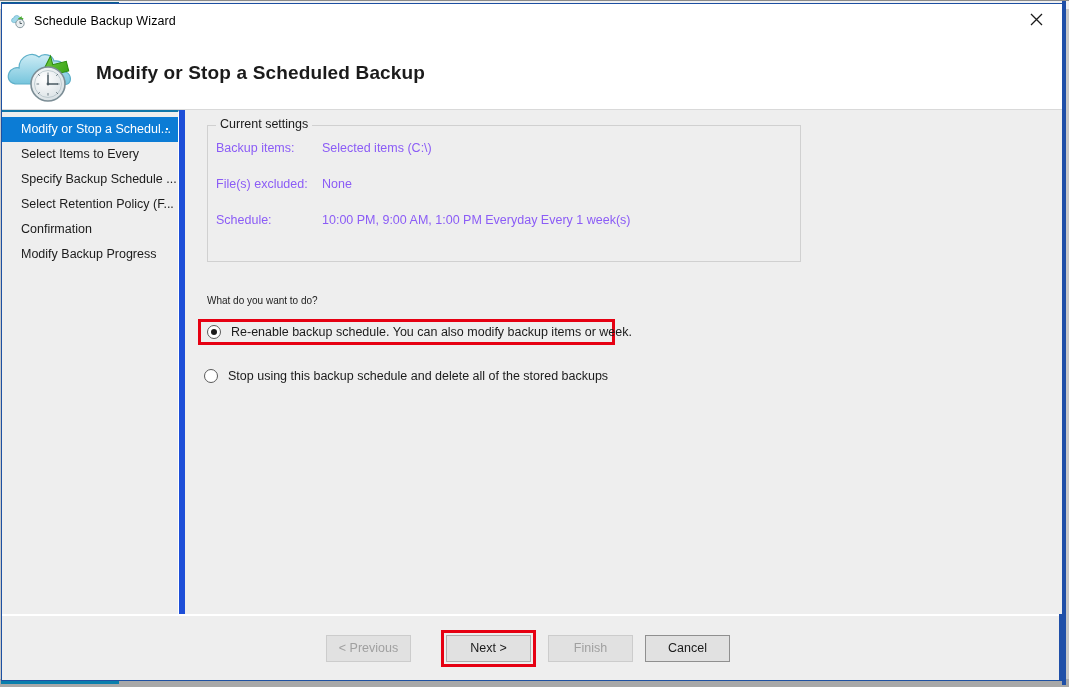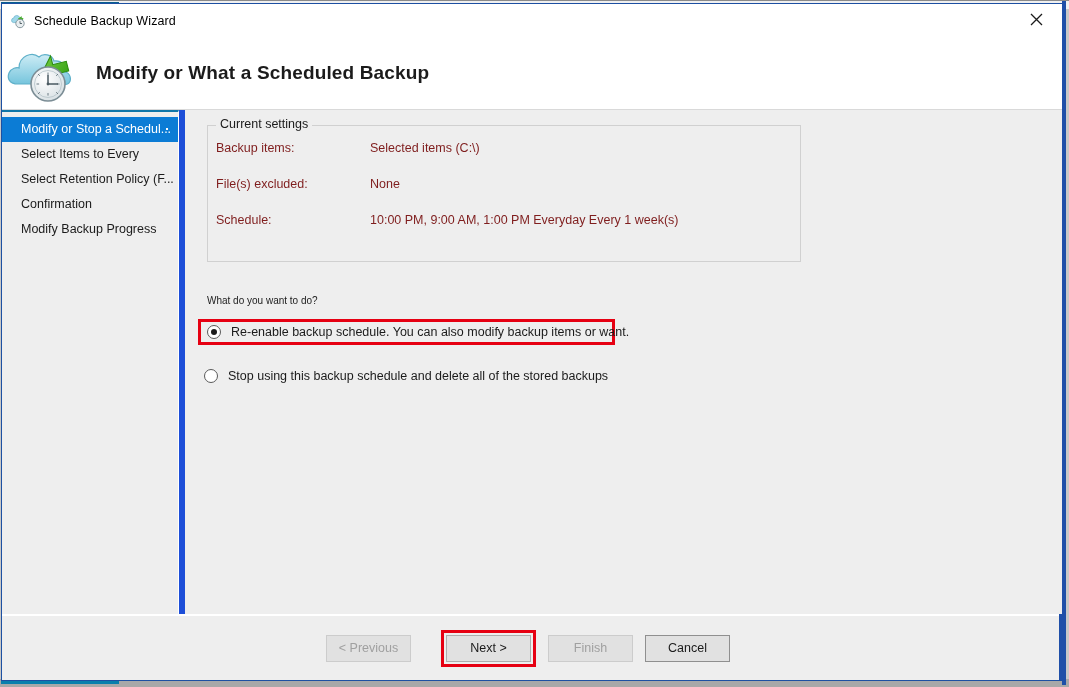--- a/index.html
+++ b/index.html
@@ -204,22 +204,21 @@
     color: #1b1b1b;
     white-space: nowrap;
   }
   .gb-rows {
     padding: 15px 0 0 8px;
   }
   .gb-row {
     display: flex;
     margin-bottom: 22px;
     font-size: 12.5px;
-    color: #7f1d1d;
-    gap: 48px;
+    color: #8b5cf6;
   }
   .gb-row .gb-label { width: 106px; flex: 0 0 auto; }
   .gb-row .gb-value { flex: 1 1 auto; }
 
   
   .question {
     position: absolute;
     left: 22px;
     top: 185px;
     font-size: 10px;
@@ -384,32 +383,36 @@
               <path d="M51 42 h2.6"></path>
             <path d="M50.2 33.8 l1.8 -1.8"></path>
               <path d="M32 52 l1.8 -1.8"></path>
             <path d="M33.8 33.8 l-1.8 -1.8"></path>
               <path d="M52 52 l-1.8 -1.8"></path>
           </g>
           <path d="M42 33 V42 H52" stroke="#4a5a62" stroke-width="1.5" fill="none"></path>
           <circle cx="42" cy="42" r="1.4" fill="#4a5a62"></circle>
         </svg>
       </div>
-      <div class="hb-title">Modify or What a Scheduled Backup</div>
+      <div class="hb-title">Modify or Stop a Scheduled Backup</div>
     </div>
 
     <div class="body">
 
       <div class="sidebar">
         <div class="nav-item selected">
           <span>Modify or Stop a Schedul...</span>
           <span class="nav-dot"></span>
         </div>
         <div class="nav-item">
           <span>Select Items to Every</span>
+          
+        </div>
+        <div class="nav-item">
+          <span>Specify Backup Schedule ...</span>
           
         </div>
         <div class="nav-item">
           <span>Select Retention Policy (F...</span>
           
         </div>
         <div class="nav-item">
           <span>Confirmation</span>
           
         </div>
@@ -436,21 +439,21 @@
               <div class="gb-label">Schedule:</div>
               <div class="gb-value">10:00 PM, 9:00 AM, 1:00 PM Everyday Every 1 week(s)</div>
             </div>
           </div>
         </div>
 
         <div class="question">What do you want to do?</div>
 
         <div class="radio-row first">
           <span class="radio-mark checked"></span>
-          <span class="radio-label">Re-enable backup schedule. You can also modify backup items or want.</span>
+          <span class="radio-label">Re-enable backup schedule. You can also modify backup items or week.</span>
         </div>
 
         <div class="radio-row second">
           <span class="radio-mark"></span>
           <span class="radio-label">Stop using this backup schedule and delete all of the stored backups</span>
         </div>
 
       </div>
     </div>
 

